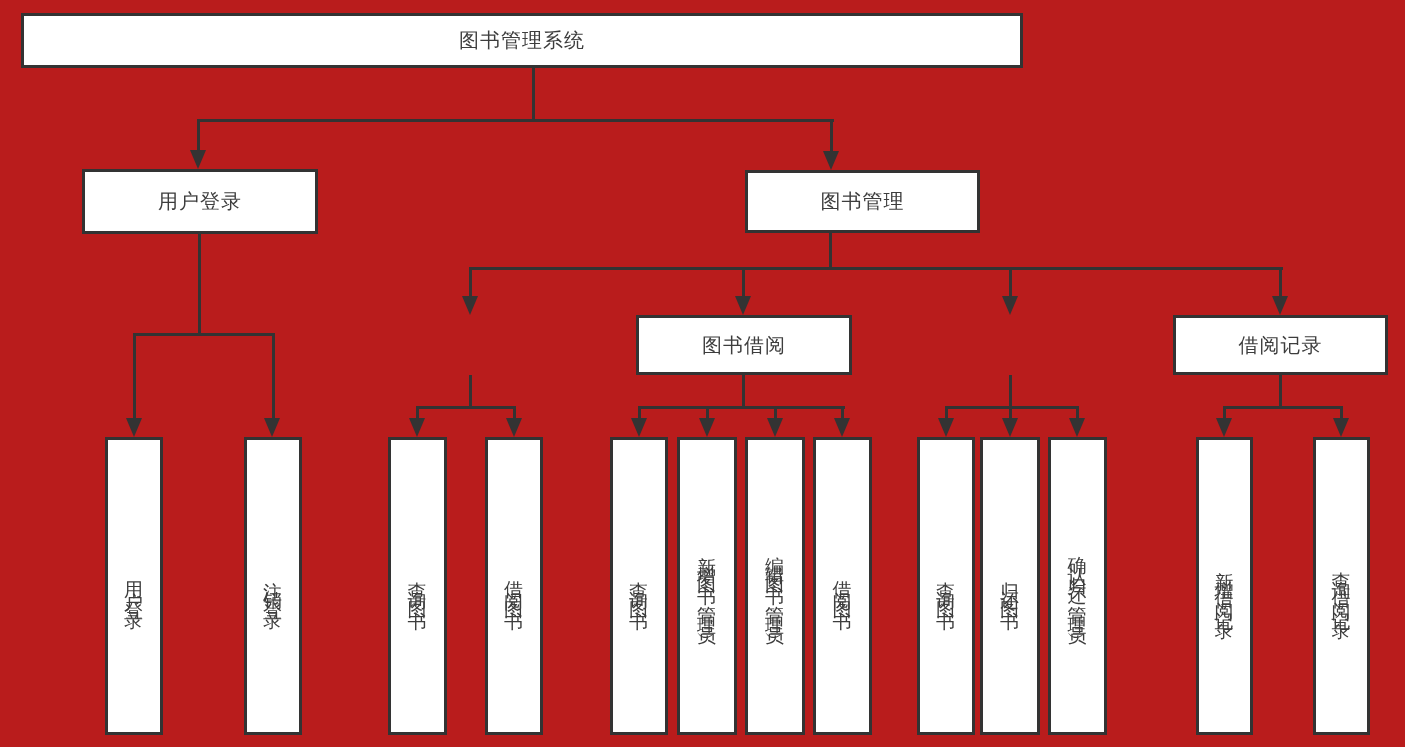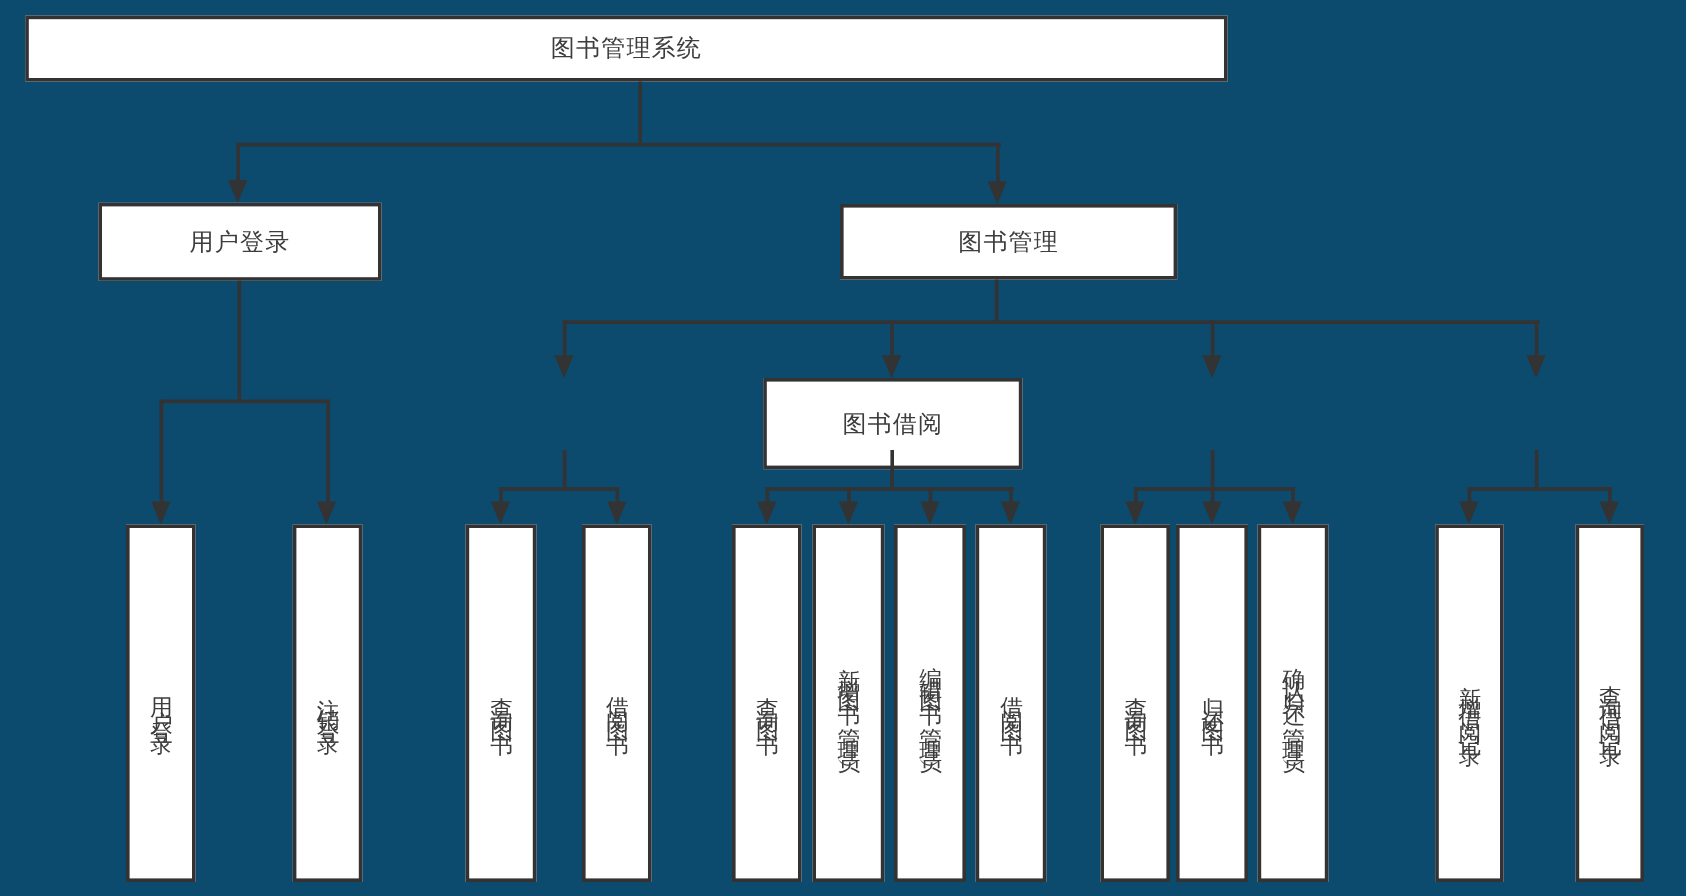--- a/index.html
+++ b/index.html
@@ -4,21 +4,21 @@
 <style>
   :root{
     --line:#333333;
     --text:#3d3d3d;
     --wm:#b3b3b3;
   }
   html,body{margin:0;padding:0;background:#ffffff;}
   #stage{
     position:relative;
     width:1405px;height:747px;
-    background:#0c4a6e;
+    background:#b91c1c;
     font-family:"Liberation Sans","DejaVu Sans",sans-serif;
     overflow:hidden;
   }
   .box{
     position:absolute;
     border:3px solid var(--line);
     background:#ffffff;
     box-sizing:border-box;
     display:flex;align-items:center;justify-content:center;
     color:var(--text);
@@ -56,41 +56,42 @@
   <div class="box hbox" style="left:21px;top:13px;width:1002px;height:55px;">图书管理系统</div>
 
   <div class="line" style="left:532px;top:68px;width:3px;height:53px;"></div>
   <div class="line" style="left:197px;top:119px;width:637px;height:3px;"></div>
   <div class="line" style="left:197px;top:119px;width:3px;height:33px;"></div>
   <div class="arrow" style="left:190px;top:150px;"></div>
   <div class="line" style="left:830px;top:119px;width:3px;height:33px;"></div>
   <div class="arrow" style="left:823px;top:151px;"></div>
 
   <div class="box hbox" style="left:82px;top:169px;width:236px;height:65px;">用户登录</div>
-  <div class="box hbox" style="left:700px;top:170px;width:281px;height:63px;font-family:Liberation Serif, serif;">图书管理</div>
+  <div class="box hbox" style="left:745px;top:170px;width:235px;height:63px;font-family:Liberation Serif, serif;">图书管理</div>
 
   <div class="line" style="left:198px;top:234px;width:3px;height:101px;"></div>
   <div class="line" style="left:133px;top:333px;width:142px;height:3px;"></div>
   <div class="line" style="left:133px;top:333px;width:3px;height:86px;"></div>
   <div class="arrow" style="left:126px;top:418px;"></div>
   <div class="line" style="left:272px;top:333px;width:3px;height:86px;"></div>
   <div class="arrow" style="left:264px;top:418px;"></div>
 
   <div class="line" style="left:829px;top:233px;width:3px;height:37px;"></div>
   <div class="line" style="left:469px;top:267px;width:814px;height:3px;"></div>
   <div class="line" style="left:469px;top:267px;width:3px;height:31px;"></div>
   <div class="arrow" style="left:462px;top:296px;"></div>
   <div class="line" style="left:742px;top:267px;width:3px;height:31px;"></div>
   <div class="arrow" style="left:735px;top:296px;"></div>
   <div class="line" style="left:1009px;top:267px;width:3px;height:31px;"></div>
   <div class="arrow" style="left:1002px;top:296px;"></div>
   <div class="line" style="left:1279px;top:267px;width:3px;height:31px;"></div>
   <div class="arrow" style="left:1272px;top:296px;"></div>
 
-  <div class="box hbox" style="left:636px;top:315px;width:216px;height:76px;">图书借阅</div>
+  <div class="box hbox" style="left:636px;top:315px;width:216px;height:60px;">图书借阅</div>
+  <div class="box hbox" style="left:1173px;top:315px;width:215px;height:60px;">借阅记录</div>
 
   <div class="line" style="left:469px;top:375px;width:3px;height:34px;"></div>
   <div class="line" style="left:416px;top:406px;width:100px;height:3px;"></div>
   <div class="line" style="left:416px;top:406px;width:3px;height:14px;"></div>
   <div class="arrow" style="left:409px;top:418px;"></div>
   <div class="line" style="left:513px;top:406px;width:3px;height:14px;"></div>
   <div class="arrow" style="left:506px;top:418px;"></div>
 
   <div class="line" style="left:742px;top:375px;width:3px;height:34px;"></div>
   <div class="line" style="left:638px;top:406px;width:207px;height:3px;"></div>

